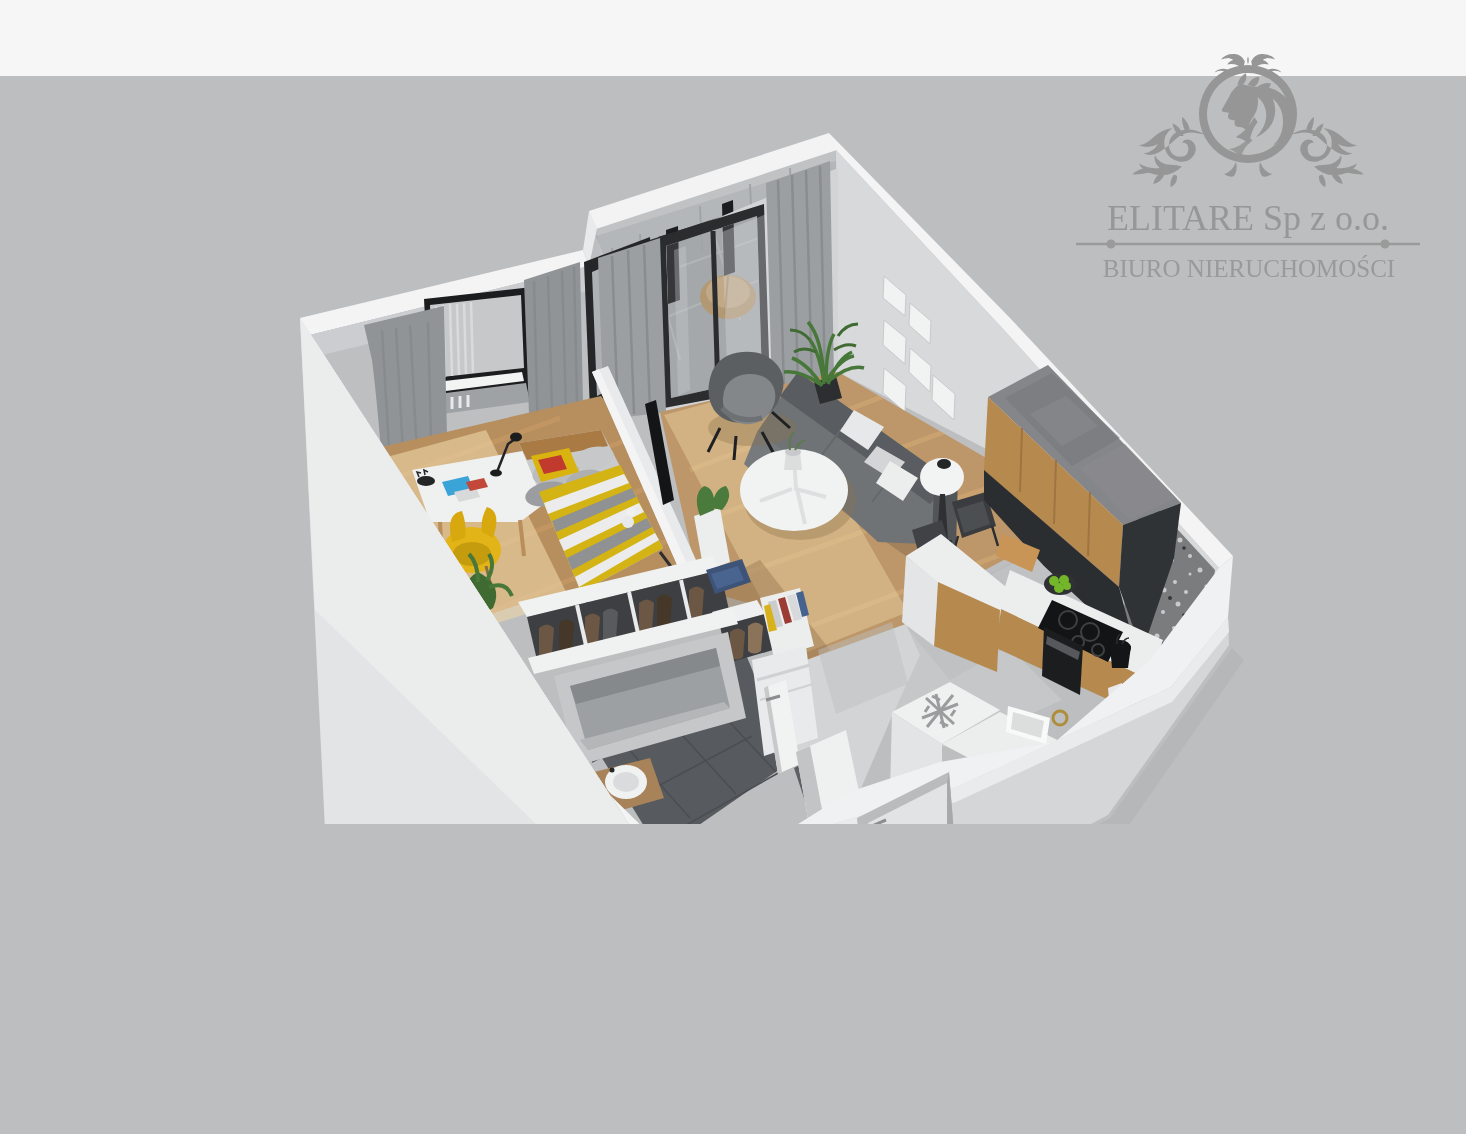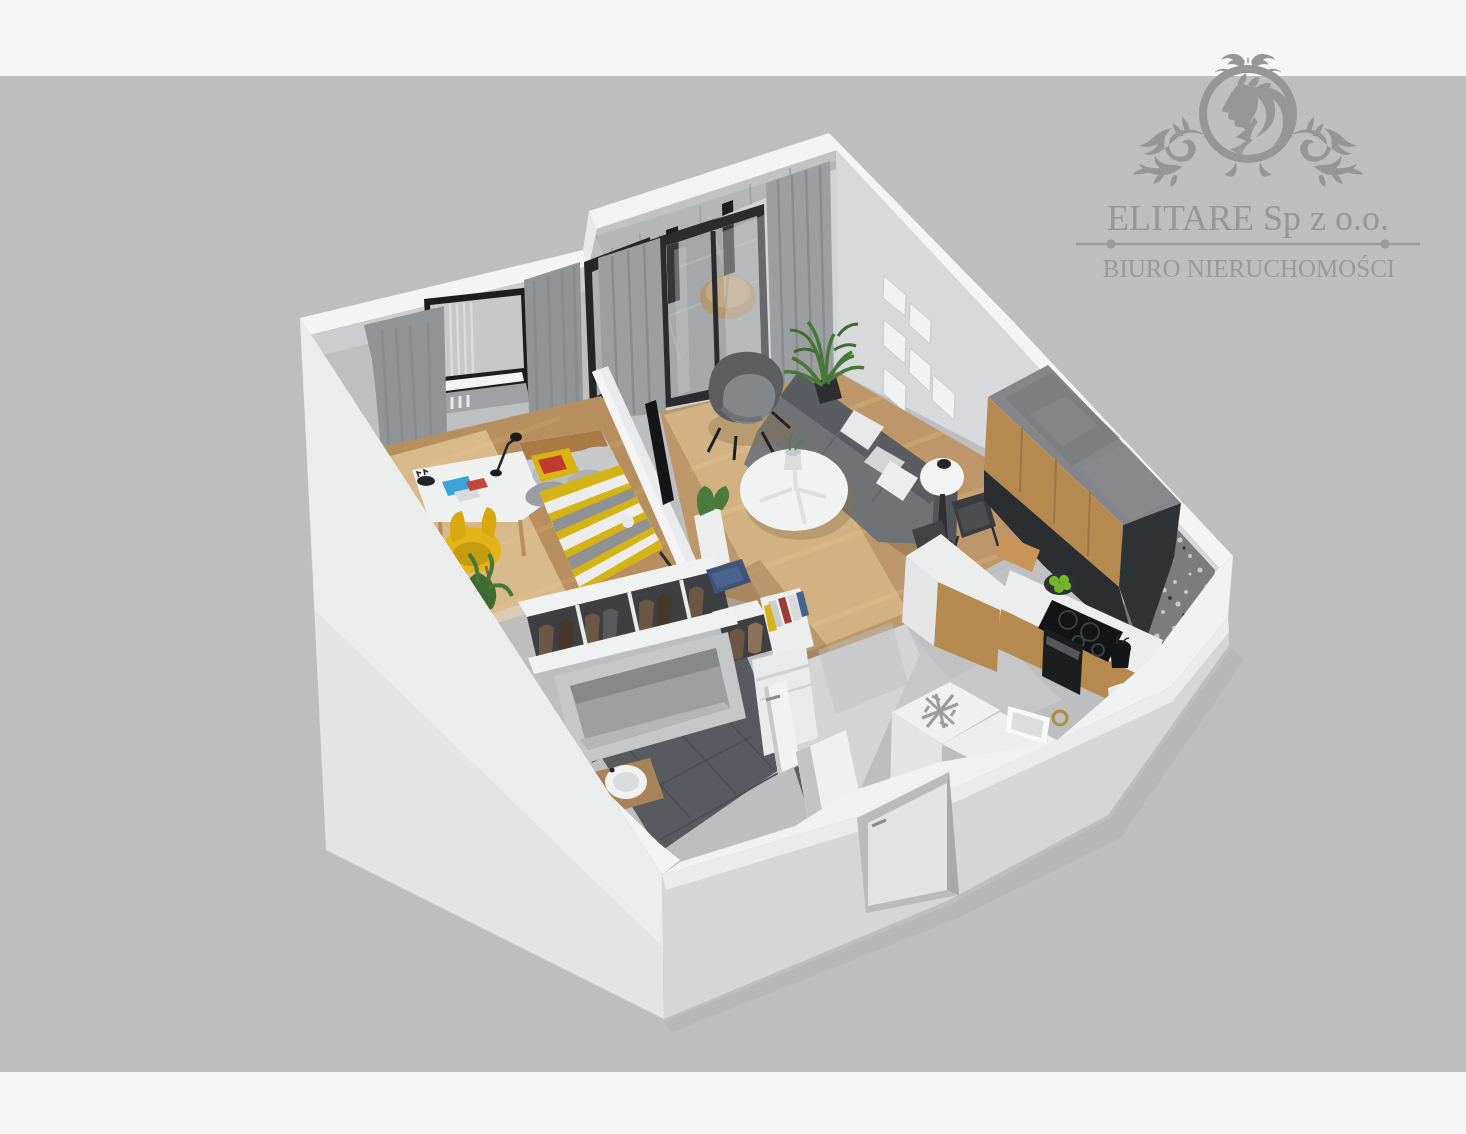--- a/index.html
+++ b/index.html
@@ -1,16 +1,16 @@
 <!DOCTYPE html>
 <html><head>
 <meta charset="utf-8">
 <style>
   html,body{margin:0;padding:0;background:#bdbebf;}
-  .page{position:relative;width:1466px;height:1134px;overflow:hidden;
+  .page{position:relative;width:1466px;height:824px;overflow:hidden;
         font-family:"Liberation Sans",sans-serif;}
   svg{display:block;}
 </style>
 </head>
 <body>
 <div class="page">
 <svg width="1466" height="1134" viewBox="0 0 1466 1134" xmlns="http://www.w3.org/2000/svg">
 
   <rect x="0" y="0" width="1466" height="1134" fill="#bdbebf"></rect>
 

